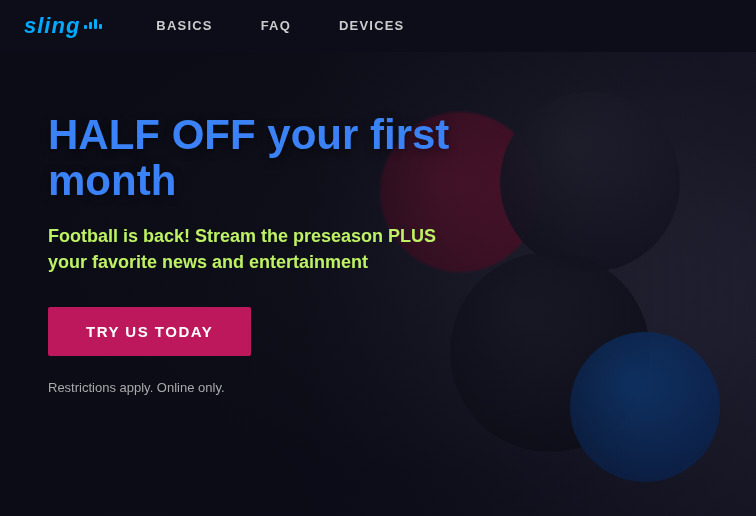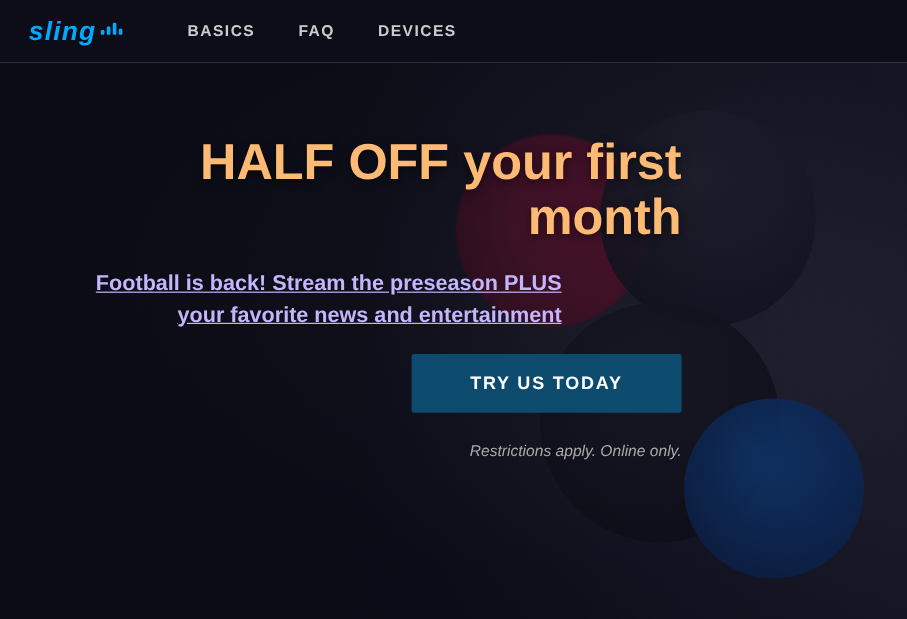--- a/index.html
+++ b/index.html
@@ -1,15 +1,15 @@
 <!DOCTYPE html>
 <html><head>
   <meta charset="utf-8">
   <style>
-    * { margin: 0; padding: 0; box-sizing: border-box; text-align: right; }
+    * { margin: 0; padding: 0; box-sizing: border-box; }
 
     body {
       width: 756px;
       height: 516px;
       font-family: Arial, Helvetica, sans-serif;
       overflow: hidden;
     }
 
     
     .navbar {
@@ -52,21 +52,21 @@
       border-radius: 1px;
     }
 
     .logo-signal span:nth-child(1) { height: 4px; }
     .logo-signal span:nth-child(2) { height: 7px; }
     .logo-signal span:nth-child(3) { height: 10px; }
     .logo-signal span:nth-child(4) { height: 5px; }
 
     .nav-links {
       display: flex;
-      gap: 0;
+      gap: 12px;
       list-style: none;
     }
 
     .nav-links li a {
       color: #cccccc;
       text-decoration: none;
       font-size: 13px;
       font-weight: 600;
       letter-spacing: 1.2px;
       padding: 0 18px;
@@ -147,57 +147,55 @@
 
     .hero-content {
       position: absolute;
       top: 60px;
       left: 48px;
       max-width: 520px;
       z-index: 5;
     }
 
     .hero-title {
-      color: #fdba74;
+      color: #3b82f6;
       font-size: 42px;
       font-weight: 900;
       line-height: 1.1;
       margin-bottom: 20px;
       text-shadow: 0 2px 8px rgba(0,0,0,0.5);
     }
 
     .hero-subtitle {
-      color: #c4b5fd;
+      color: #bef264;
       font-size: 18px;
       font-weight: 700;
       line-height: 1.4;
-      margin-bottom: 20px;
+      margin-bottom: 32px;
       max-width: 420px;
-      text-decoration: underline;
     }
 
     .cta-button {
       display: inline-block;
-      background-color: #0c4a6e;
+      background-color: #be185d;
       color: #ffffff;
       font-size: 15px;
       font-weight: 800;
       letter-spacing: 1.5px;
-      padding: 16px 49px;
+      padding: 16px 38px;
       text-decoration: none;
       cursor: pointer;
       border: none;
       border-radius: 2px;
       margin-bottom: 16px;
     }
 
     .restrictions {
       color: #aaaaaa;
       font-size: 13px;
-      font-style: italic;
       margin-top: 8px;
     }
   </style>
 </head>
 <body>
 
 <nav class="navbar">
   <div class="logo">
     <span class="logo-text">sling</span>
     <div class="logo-signal">

